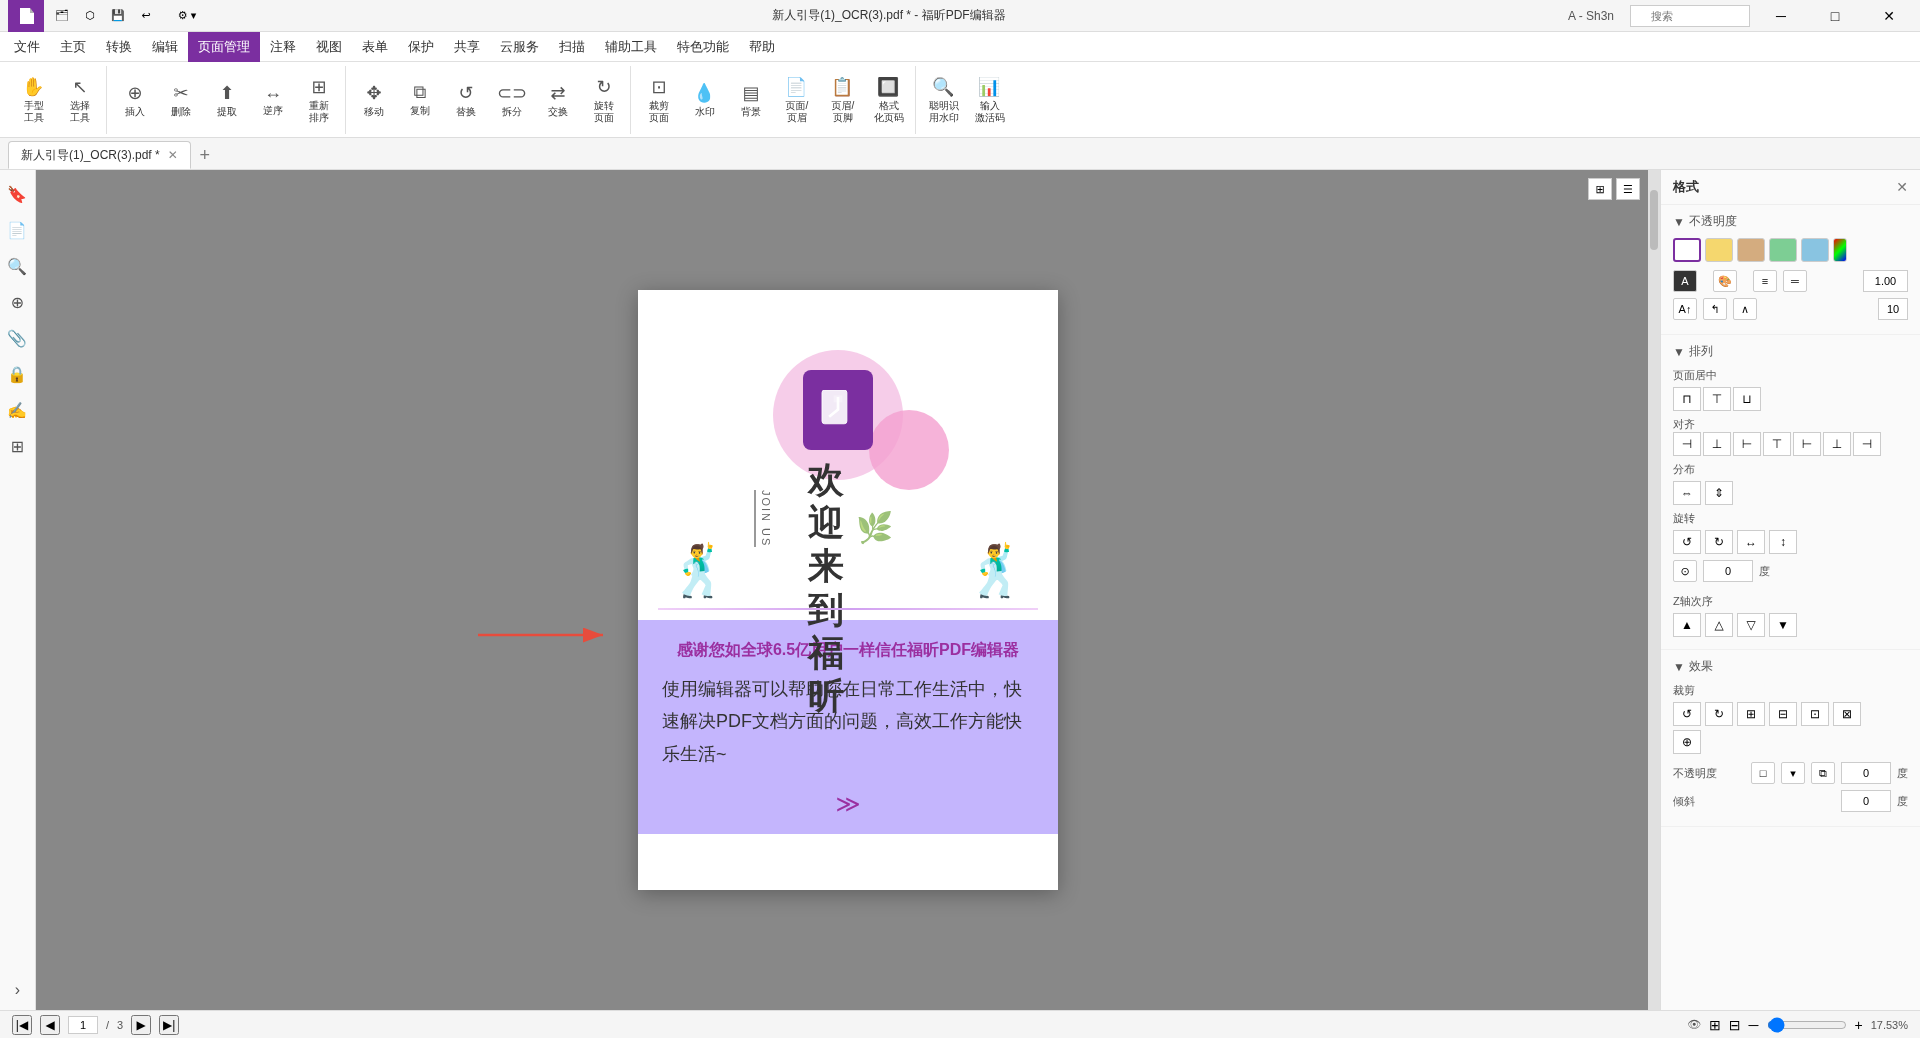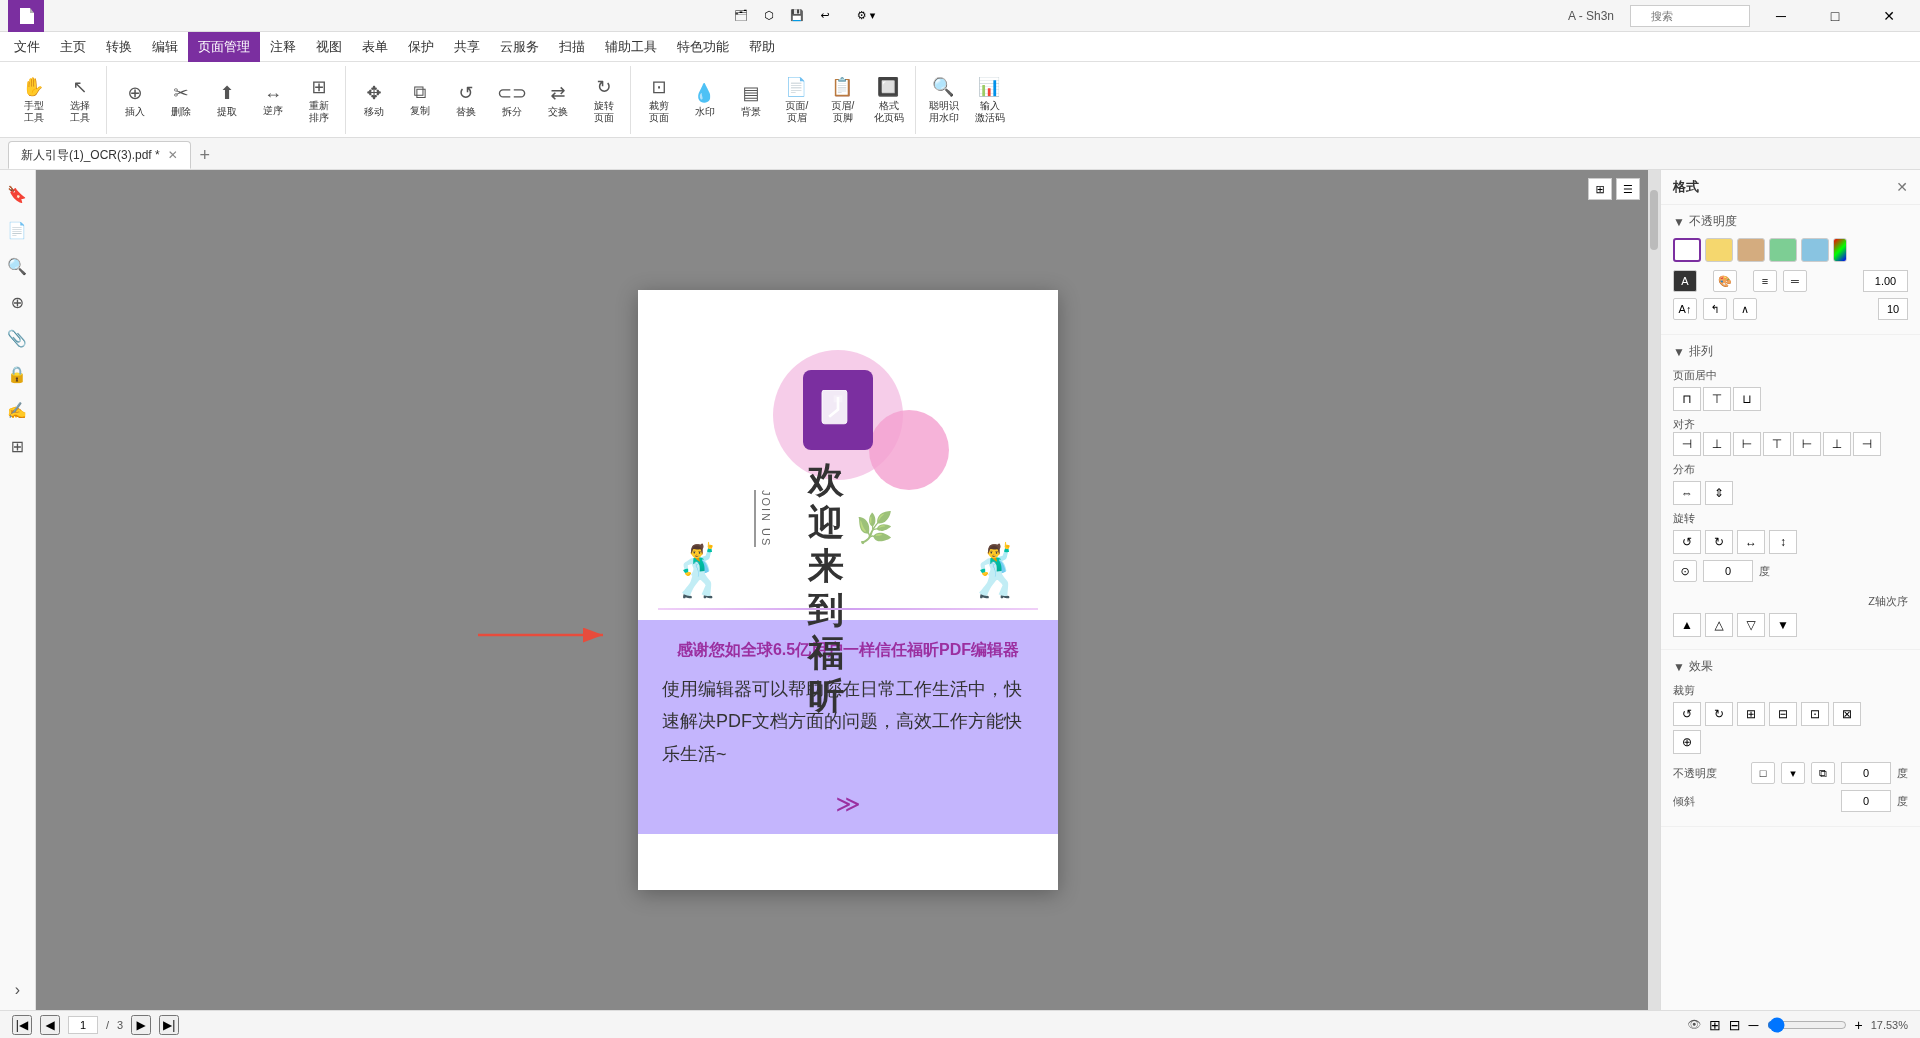--- a/index.html
+++ b/index.html
@@ -154,20 +154,21 @@
         <polygon points="14,2 14,7 18,7" fill="rgba(0,0,0,0.3)"></polygon>
       </svg>
   </div>
   <div style="display:flex;align-items:center;gap:8px;margin-left:8px;">
     <button class="win-btn" style="width:20px;height:20px;font-size:11px;background:none;border:none;cursor:pointer;">🗂</button>
     <button class="win-btn" style="width:20px;height:20px;font-size:11px;background:none;border:none;cursor:pointer;">⬡</button>
     <button class="win-btn" style="width:20px;height:20px;font-size:11px;background:none;border:none;cursor:pointer;">💾</button>
     <button class="win-btn" style="width:20px;height:20px;font-size:11px;background:none;border:none;cursor:pointer;">↩</button>
     <button class="win-btn" style="font-size:11px;background:none;border:none;cursor:pointer;">⚙ ▾</button>
   </div>
+  <div class="title-center">新人引导(1)_OCR(3).pdf * - 福昕PDF编辑器</div>
   <div class="title-right">
     <span>A - Sh3n</span>
     <div style="display:flex;gap:2px;margin-left:8px;">
       <input type="text" style="width: 120px; height: 22px; border: 1px solid rgb(204, 204, 204); font-size: 11px; padding: 0px 20px;" placeholder="搜索">
     </div>
     <button class="win-btn" style="background:none;border:none;cursor:pointer;font-size:14px;">─</button>
     <button class="win-btn" style="background:none;border:none;cursor:pointer;font-size:14px;">□</button>
     <button class="win-btn close" style="background:none;border:none;cursor:pointer;font-size:14px;">✕</button>
   </div>
 </div>
@@ -459,21 +460,21 @@
         <div class="align-btn">↔</div>
         <div class="align-btn">↕</div>
       </div>
 
       <div class="panel-row">
         <div class="panel-icon-btn">⊙</div>
         <input type="text" class="panel-input" value="0" style="">
         <span class="panel-label">度</span>
       </div>
 
-      <div class="panel-label" style="margin-bottom:4px;margin-top:12px;text-align:right;">Z轴次序</div>
+      <div class="panel-label" style="margin-bottom:4px;margin-top:12px;">Z轴次序</div>
       <div style="display:flex;gap:4px;margin-bottom:4px;">
         <div class="align-btn">▲</div>
         <div class="align-btn">△</div>
         <div class="align-btn">▽</div>
         <div class="align-btn">▼</div>
       </div>
     </div>
 
     <div class="panel-section">
       <div class="panel-section-title">

